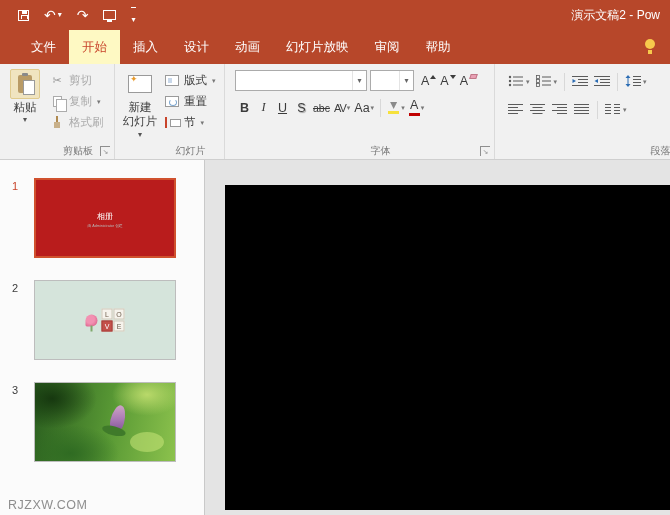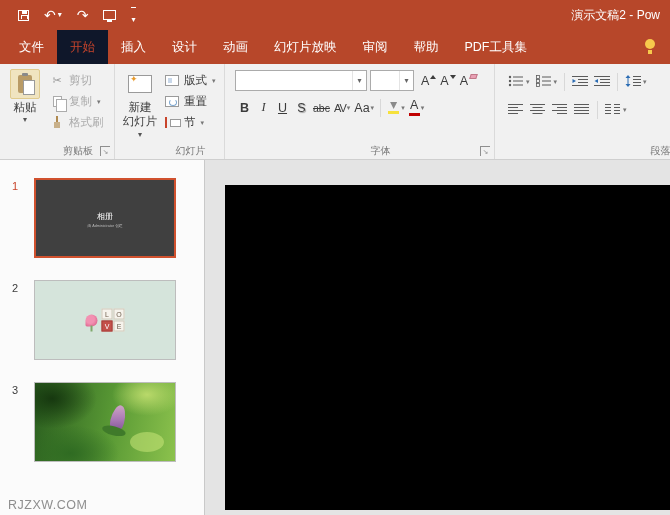--- a/index.html
+++ b/index.html
@@ -13,23 +13,23 @@
   .icon-save { width:11px; height:11px; border:1px solid #fff; position:relative; }
   .icon-save::before { content:""; position:absolute; top:0; left:3px; width:5px; height:3px; background:#fff; }
   .icon-save::after { content:""; position:absolute; bottom:1px; left:2px; width:5px; height:3px; border:1px solid #fff; border-bottom:none; }
   .dd-sm { font-size:8px; line-height:1; }
   .icon-monitor { width:13px; height:10px; border:1px solid #fff; position:relative; }
   .icon-monitor::after { content:""; position:absolute; left:3px; bottom:-3px; width:5px; height:2px; background:#fff; }
   .icon-custom { border-top:1px solid #fff; padding-top:2px; text-align:center; }
   .win-title { margin-left:auto; white-space:nowrap; font-size:12px; }
 
   
-  .tabrow { height:34px; background:#B7472A; display:flex; align-items:stretch; padding-left:6px; }
+  .tabrow { height:34px; background:#B7472A; display:flex; align-items:stretch; padding-left:18px; }
   .tab { display:flex; align-items:center; padding:0 13px; color:#fff; font-size:12.5px; cursor:default; white-space:nowrap; }
-  .tab.active { background:#0f172a; color:#C8442B; }
+  .tab.active { background:#fef9c3; color:#C8442B; }
   .tab-fill { flex:1; }
   .bulb { align-self:center; margin-right:14px; width:12px; height:16px; position:relative; cursor:default; }
   .bulb::before { content:""; position:absolute; top:0; left:1px; width:10px; height:10px; border-radius:50%; background:#F7C94C; }
   .bulb::after { content:""; position:absolute; bottom:1px; left:4px; width:4px; height:4px; background:#F7C94C; }
 
   
   .ribbon { height:96px; background:#F1F1F1; border-bottom:1px solid #CFCFCF; display:flex; overflow:hidden; }
   .group { position:relative; border-right:1px solid #DADADA; height:100%; flex:none; }
   .group-label { position:absolute; bottom:1px; left:0; right:0; text-align:center; font-size:10px; color:#767676;padding-left:42px; }
   .launcher { position:absolute; right:4px; bottom:3px; width:10px; height:10px; border-left:1px solid #8f8f8f; border-top:1px solid #8f8f8f;
@@ -98,21 +98,21 @@
 
   
   .workspace { display:flex; height:355px; background:#E4E4E4; }
   .thumb-pane { width:205px; background:#FBFBFB; border-right:1px solid #C9C9C9; position:relative; padding-top:18px;
     display:flex; flex-direction:column; gap:22px; }
   .thumb-row { display:flex; }
   .thumb-num { width:34px; padding-left:12px; padding-top:2px; font-size:11px; }
   .thumb-num.sel { color:#C8442B; }
   .thumb { width:142px; height:80px; background:#fff; border:1px solid #BDBDBD; position:relative; cursor:pointer; overflow:hidden; }
   .thumb.sel { border:2px solid #D0512E; }
-  .thumb-black { background:#404040; }
+  .thumb-black { background:#b91c1c; }
   .t1-title { position:absolute; top:31px; left:0; right:0; text-align:center; color:#fff; font-size:8px; }
   .t1-sub { position:absolute; top:43px; left:0; right:0; text-align:center; color:#B9B9B9; font-size:6px; transform:scale(0.62); transform-origin:center top; }
   .thumb-mint { background:#D5E4DB; }
   .love-wrap { position:absolute; left:50%; top:50%; transform:translate(-50%,-50%); display:flex; align-items:center; gap:4px; }
   .flower { width:12px; height:12px; border-radius:50% 50% 50% 12%; background:radial-gradient(circle at 40% 40%, #F291B2 40%, #E06A93 75%); position:relative; }
   .flower::after { content:""; position:absolute; bottom:-5px; left:5px; width:2px; height:6px; background:#7FA86B; }
   .tiles { display:grid; grid-template-columns:11px 11px; grid-auto-rows:11px; gap:1px; }
   .tile { background:#F6F3EC; border:1px solid #CFC8BA; display:flex; align-items:center; justify-content:center;
     font-size:7px; color:#6B5B4A; line-height:1; }
   .tile.red { background:#C4504A; border-color:#A83E3A; color:#fff; }
@@ -157,21 +157,20 @@
 
 <div class="tabrow">
   <div class="tab">文件</div>
   <div class="tab active">开始</div>
   <div class="tab">插入</div>
   <div class="tab">设计</div>
   <div class="tab">动画</div>
   <div class="tab">幻灯片放映</div>
   <div class="tab">审阅</div>
   <div class="tab">帮助</div>
-  <div class="tab">PDF工具集</div>
   <div class="tab-fill"></div>
   <div class="bulb"></div>
 </div>
 
 <div class="ribbon">
 
   <div class="group g-clipboard">
     <div class="big-btn">
       <div class="paste-ico">
           <div class="clipboard-shape"></div>

